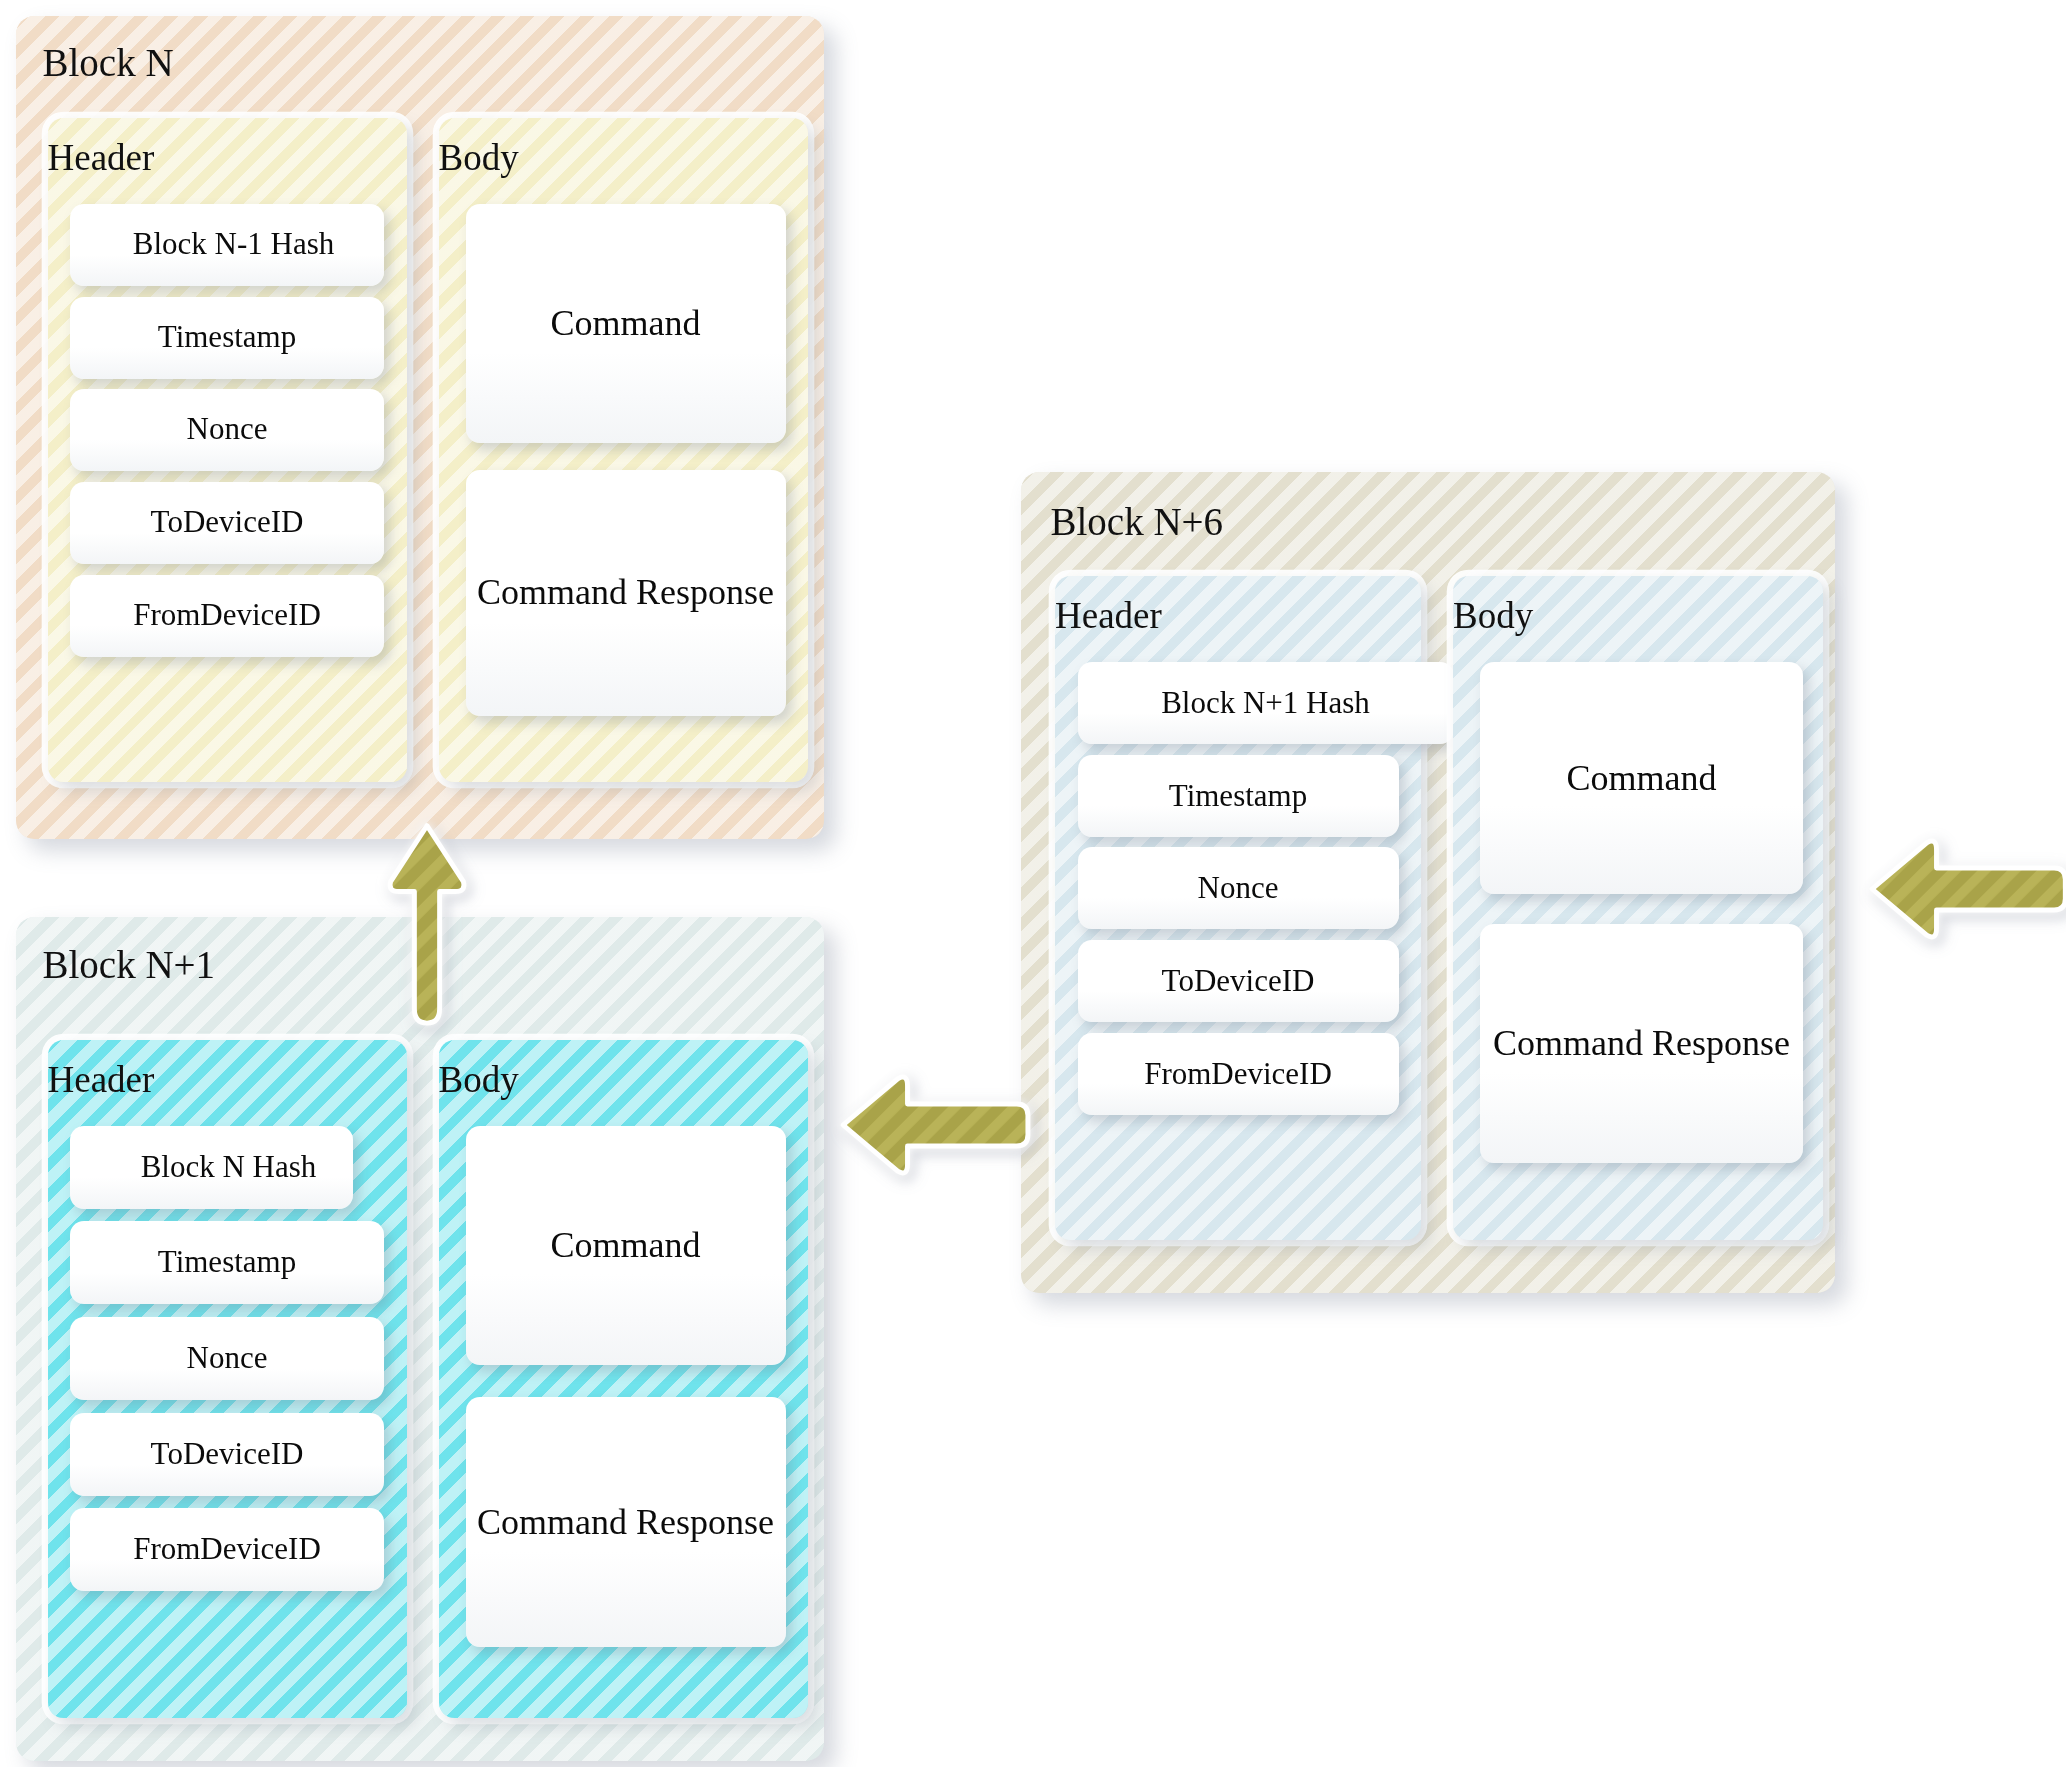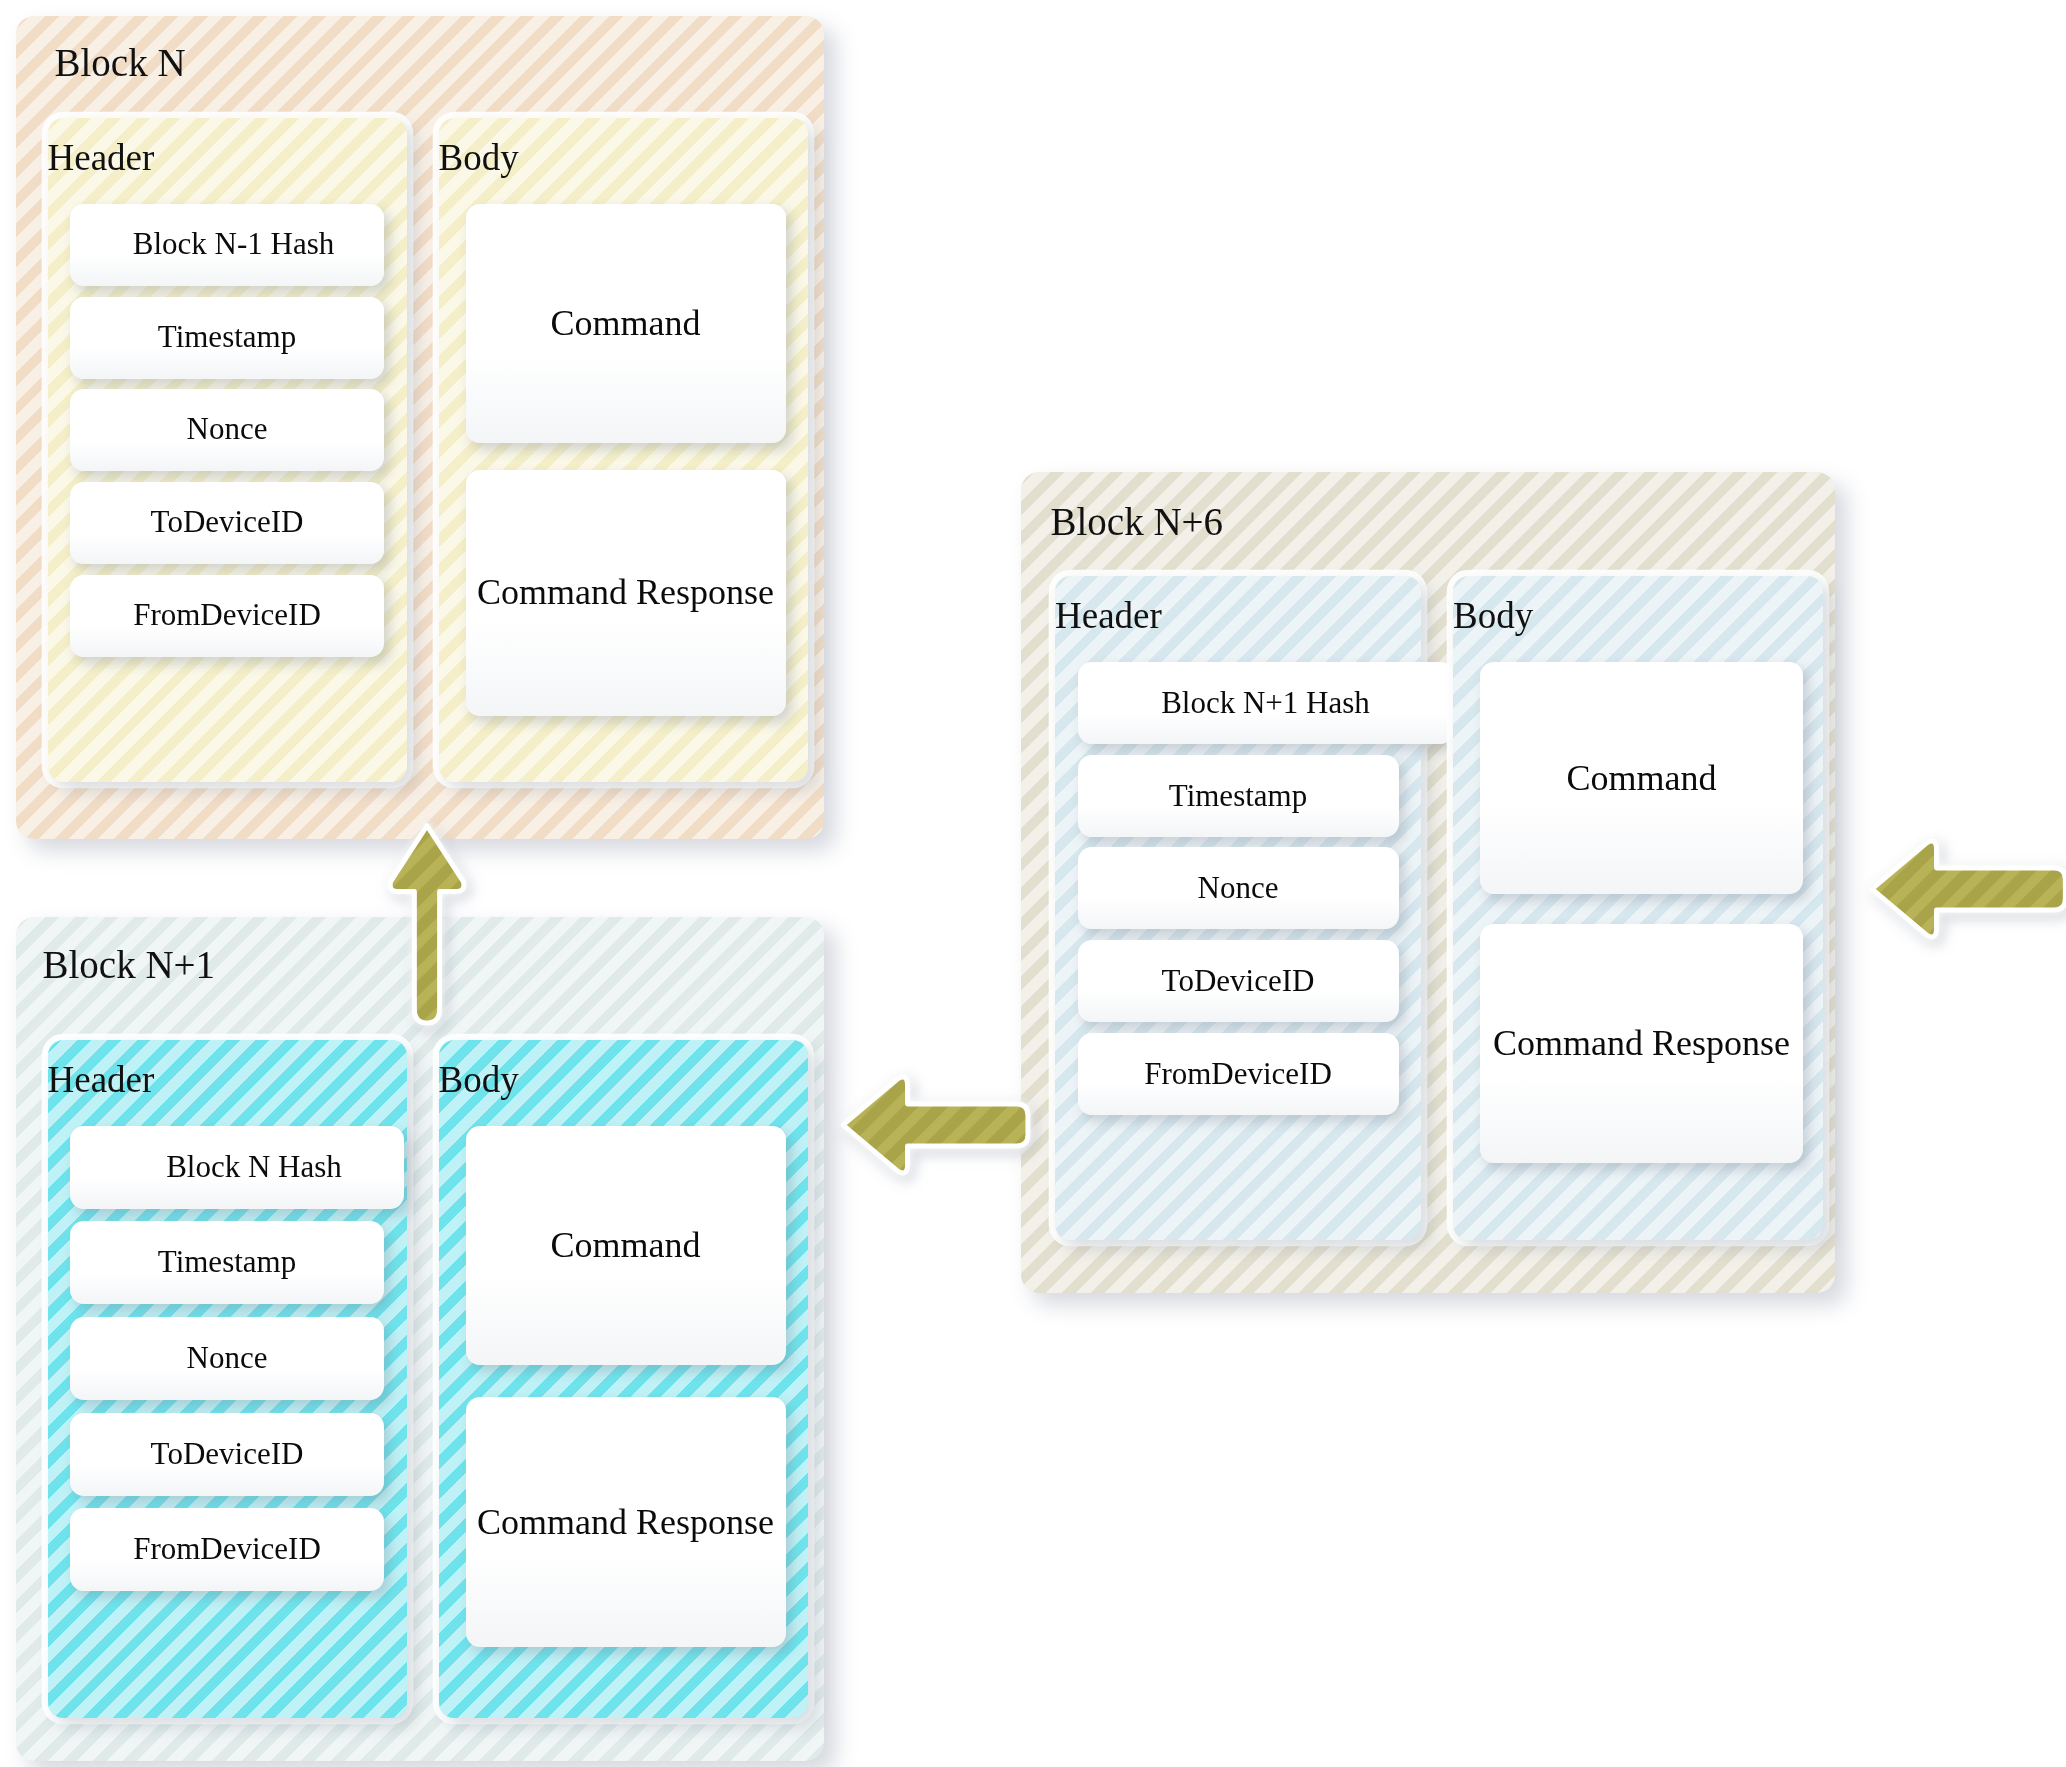--- a/index.html
+++ b/index.html
@@ -69,21 +69,21 @@
   
   .arrow{position:absolute;}
   .arrow svg{display:block;overflow:visible;}
 </style>
 </head>
 <body>
 
 <div class="block" style="left:15.5px;top:15.5px;width:808px;height:823px;background:#f1dcc6;">
   <div class="stripes"></div>
 
-  <div class="block-label" style="left:27px;top:27px;margin-left:12px;">Block N</div>
+  <div class="block-label" style="left:27px;top:27px;">Block N</div>
 
   <div class="panel" style="left:32px;top:102px;width:359px;height:664px;background:#f4efc8;">
     <div class="stripes"></div>
     <div class="panel-title" style="top:21px;">Header</div>
     <div class="chip" style="left:22.5px;top:86px;width:314px;height:82px;padding-left:20px;">Block N-1 Hash</div>
     <div class="chip" style="left:22.5px;top:179px;width:314px;height:82px;">Timestamp</div>
     <div class="chip" style="left:22.5px;top:271px;width:314px;height:82px;">Nonce</div>
     <div class="chip" style="left:22.5px;top:364px;width:314px;height:82px;">ToDeviceID</div>
     <div class="chip" style="left:22.5px;top:457px;width:314px;height:82px;">FromDeviceID</div>
   </div>
@@ -97,21 +97,21 @@
 </div>
 
 <div class="block" style="left:15.5px;top:917px;width:808px;height:844px;background:#dfeae9;">
   <div class="stripes"></div>
 
   <div class="block-label" style="left:27px;top:28px;">Block N+1</div>
 
   <div class="panel" style="left:32px;top:123px;width:359px;height:678px;background:#6fe3ec;">
     <div class="stripes"></div>
     <div class="panel-title" style="top:21px;">Header</div>
-    <div class="chip" style="left:22.5px;top:86px;width:334px;height:83px;padding-left:41px;">Block N Hash</div>
+    <div class="chip" style="left:22.5px;top:86px;width:283px;height:83px;padding-left:41px;">Block N Hash</div>
     <div class="chip" style="left:22.5px;top:181px;width:314px;height:83px;">Timestamp</div>
     <div class="chip" style="left:22.5px;top:277px;width:314px;height:83px;">Nonce</div>
     <div class="chip" style="left:22.5px;top:373px;width:314px;height:83px;">ToDeviceID</div>
     <div class="chip" style="left:22.5px;top:468px;width:314px;height:83px;">FromDeviceID</div>
   </div>
 
   <div class="panel" style="left:423px;top:123px;width:369px;height:678px;background:#6fe3ec;">
     <div class="stripes"></div>
     <div class="panel-title" style="top:21px;">Body</div>
     <div class="chip big" style="left:27px;top:86px;width:320px;height:239px;">Command</div>

